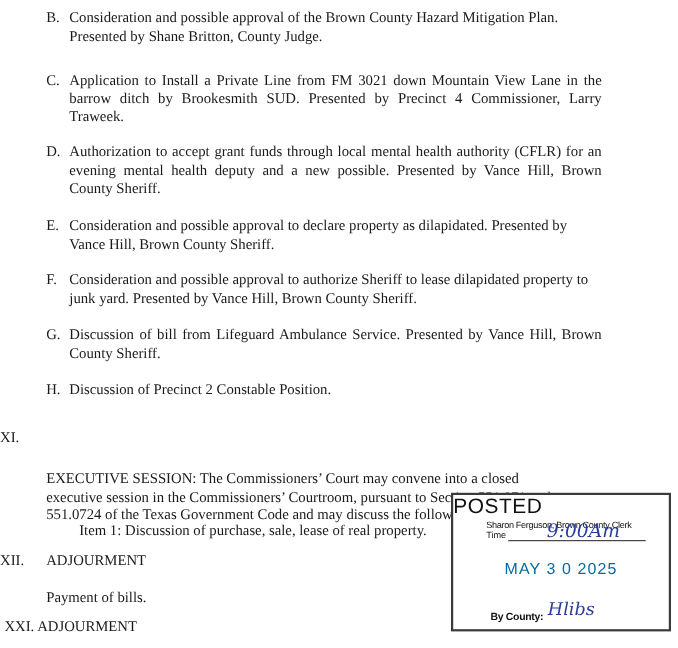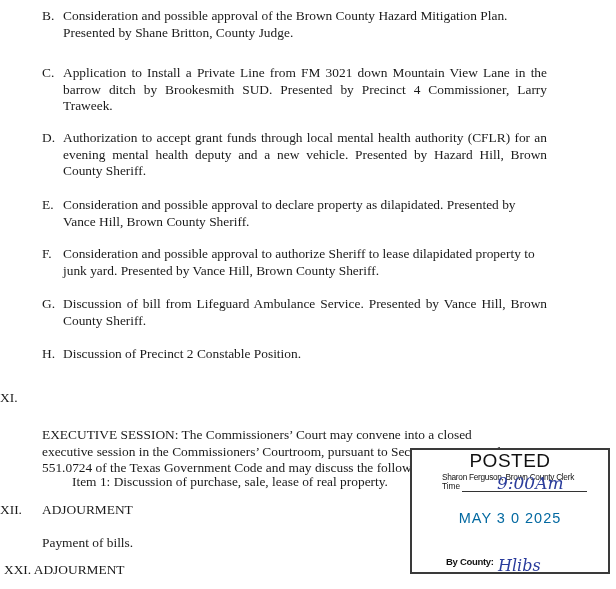--- a/index.html
+++ b/index.html
@@ -15,48 +15,48 @@
   .roman { position: absolute; }
   .sec-text { position: absolute; left: 42px; width: 520px; }
   .plain { position: absolute; }
 
   .stamp {
     position: absolute; left: 410px; top: 448px; width: 200px; height: 126px;
     border: 2px solid #3a3a3a; border-right-width: 2.5px; border-bottom-width: 2.5px;
     box-sizing: border-box; background: #fff;
     font-family: "Liberation Sans", sans-serif;
   }
-  .stamp .posted { position: absolute; left: 0; right: 0; top: 1px; text-align: center;
+  .stamp .posted { position: absolute; left: 0; right: 0; top: 1px; 
     font-size: 19px; font-weight: 400; letter-spacing: 0.5px; line-height: 20px; color: #111; }
   .stamp .clerk { position: absolute; left: 30px; top: 23px; font-size: 8.3px; letter-spacing: -0.3px; color: #111; line-height: 9px; }
   .stamp .time-label { position: absolute; left: 30px; top: 32px; font-size: 8.3px; color: #111; line-height: 9px; }
   .stamp .time-line { position: absolute; left: 50px; top: 41px; width: 125px; border-bottom: 1px solid #333; }
   .stamp .time-value { position: absolute; left: 85px; top: 26px; font-family: "DejaVu Serif", serif; font-style: italic;
     color: #2a3c9c; font-size: 17px; line-height: 14px; }
   .stamp .date { position: absolute; left: 0; right: 0; top: 60px; text-align: center; font-size: 14.5px; color: #0369a1; letter-spacing: 1px; }
   .stamp .deputy-label { position: absolute; left: 34px; top: 104px; font-size: 9.5px; font-weight: bold; color: #111; letter-spacing: -0.3px; }
   .stamp .deputy-sig { position: absolute; left: 86px; top: 96px; font-family: "DejaVu Serif", serif; font-style: italic;
-    color: #2a3c9c; font-size: 16px; margin-top: 12px; }
+    color: #2a3c9c; font-size: 16px; }
 </style>
 </head>
 <body>
 
 <div class="item" style="top:8px;">
   <span class="letter">B.</span>
   <div class="text">Consideration and possible approval of the Brown County Hazard Mitigation Plan. Presented by Shane Britton, County Judge.</div>
 </div>
 
 <div class="item justify" style="top:65px;">
   <span class="letter">C.</span>
   <div class="text justify">Application to Install a Private Line from FM 3021 down Mountain View Lane in the barrow ditch by Brookesmith SUD. Presented by Precinct 4 Commissioner, Larry Traweek.</div>
 </div>
 
 <div class="item" style="top:130px;">
   <span class="letter">D.</span>
-  <div class="text justify">Authorization to accept grant funds through local mental health authority (CFLR) for an evening mental health deputy and a new vehicle. Presented by Hazard Hill, Brown County Sheriff.</div>
+  <div class="text justify">Authorization to accept grant funds through local mental health authority (CFLR) for an evening mental health deputy and a new possible. Presented by Vance Hill, Brown County Sheriff.</div>
 </div>
 
 <div class="item" style="top:197px;">
   <span class="letter">E.</span>
   <div class="text">Consideration and possible approval to declare property as dilapidated. Presented by Vance Hill, Brown County Sheriff.</div>
 </div>
 
 <div class="item" style="top:246px;">
   <span class="letter">F.</span>
   <div class="text">Consideration and possible approval to authorize Sheriff to lease dilapidated property to junk yard. Presented by Vance Hill, Brown County Sheriff.</div>

